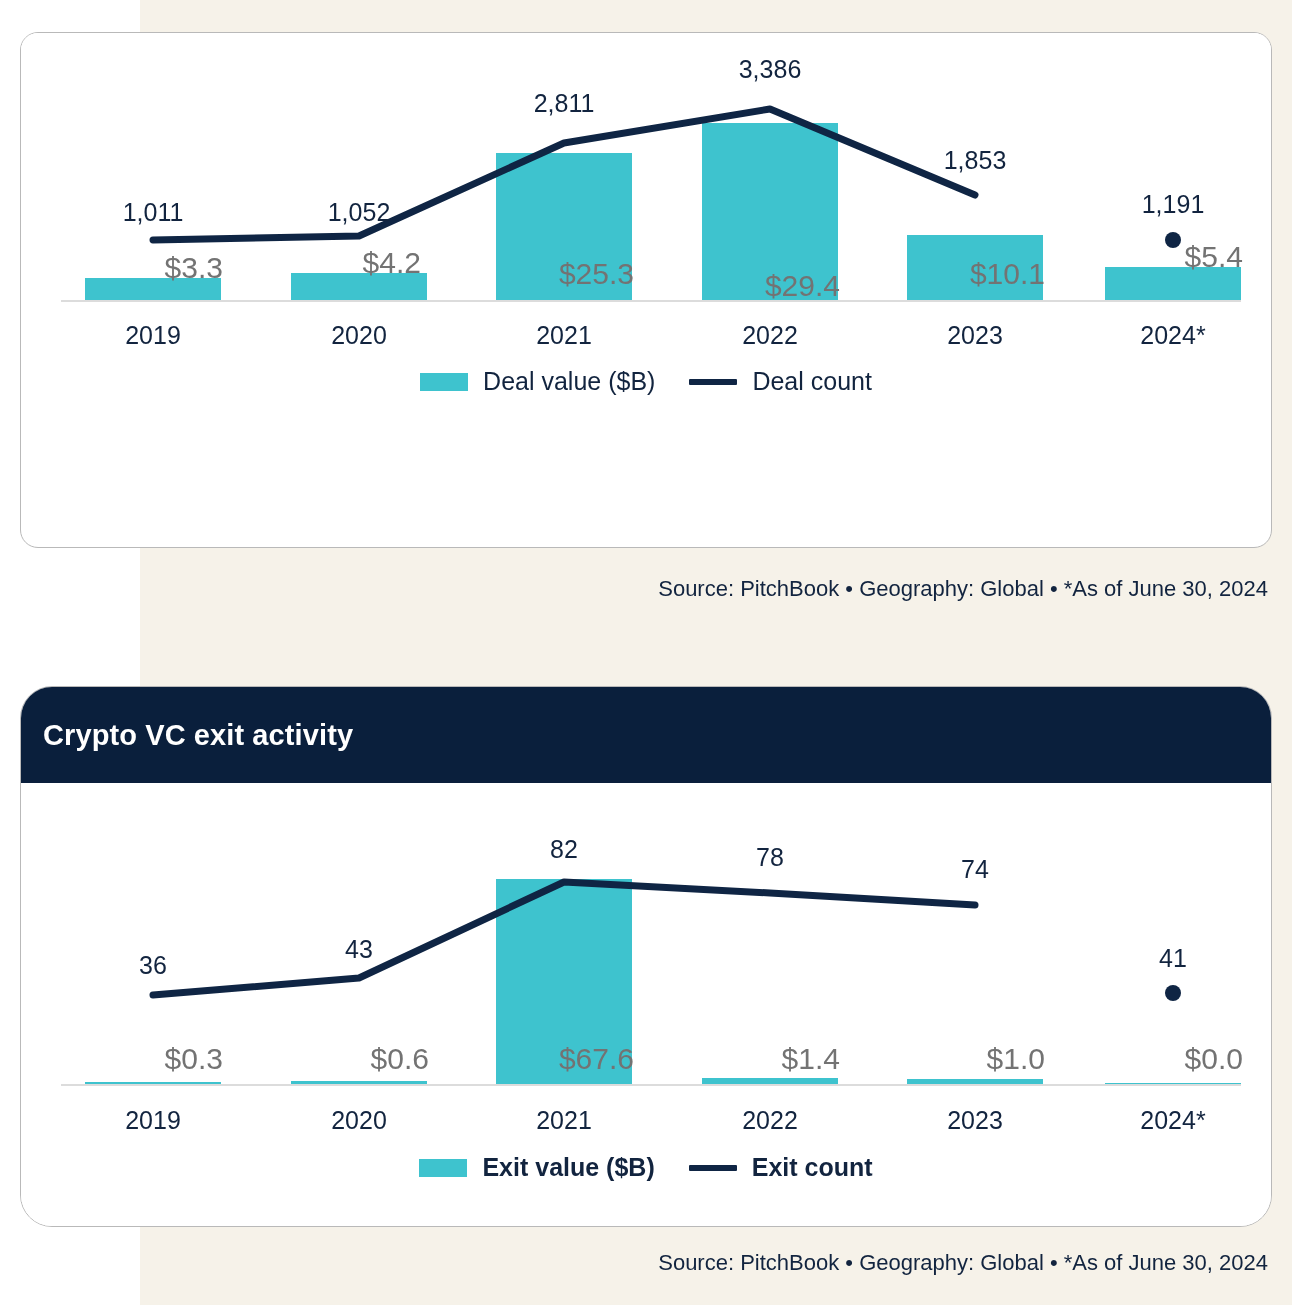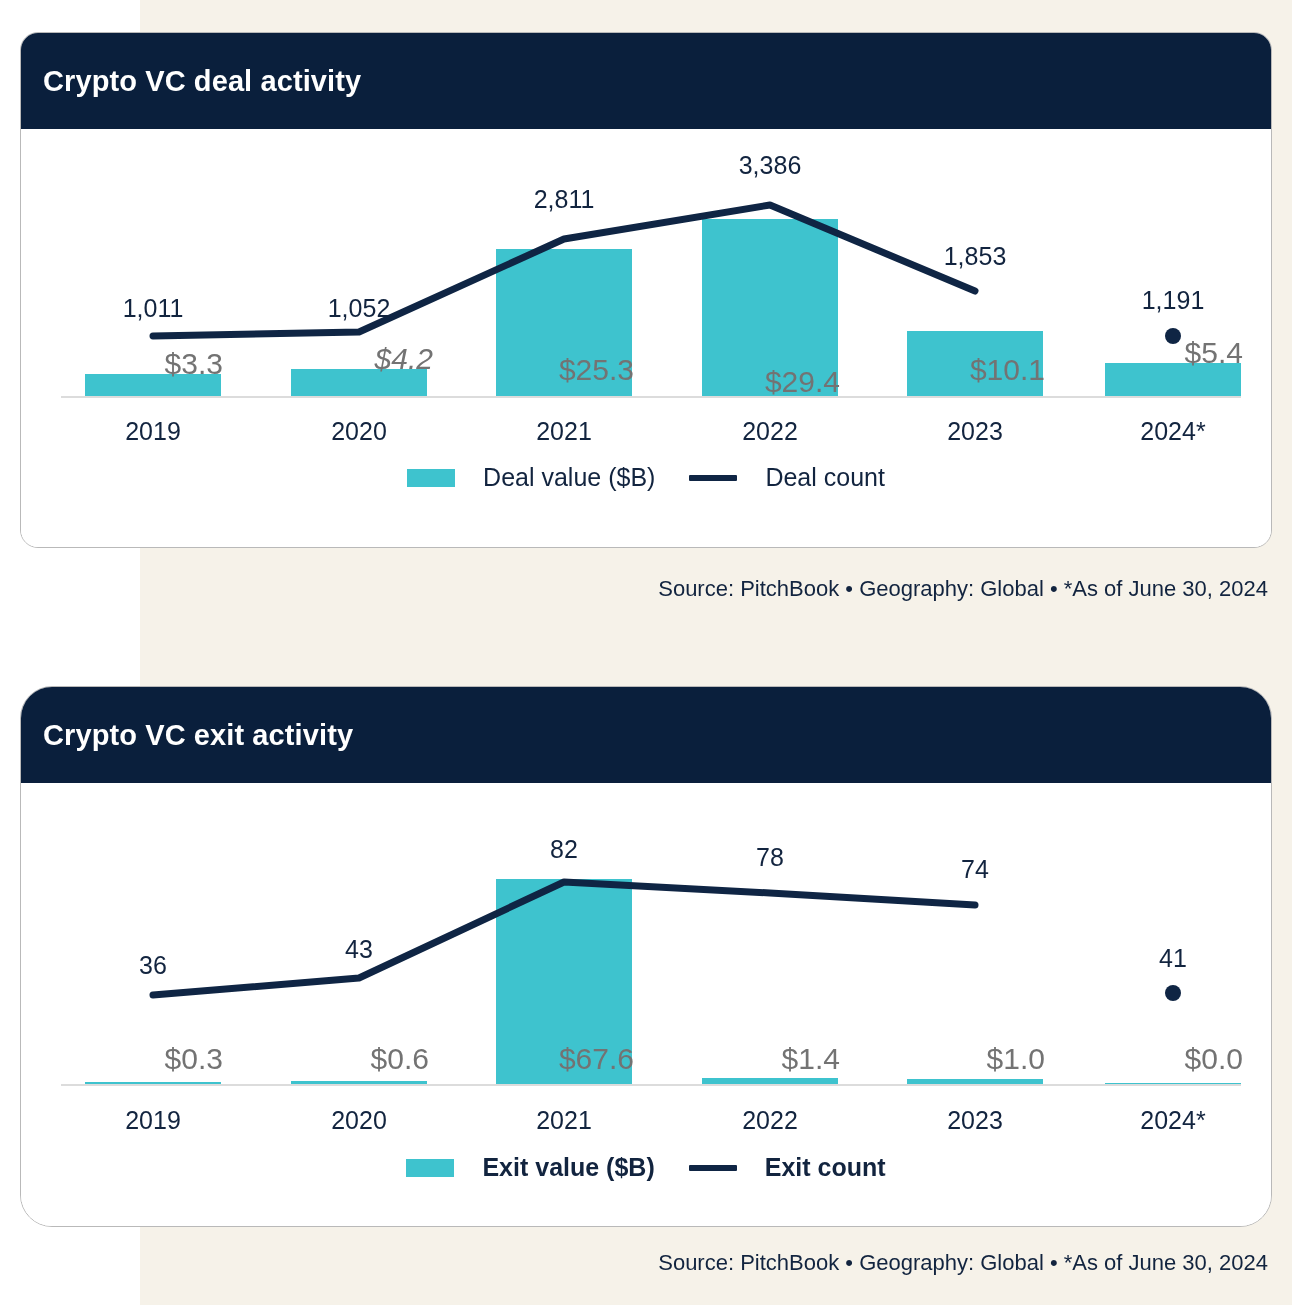--- a/index.html
+++ b/index.html
@@ -121,21 +121,21 @@
     left: 0;
     width: 100%;
     display: flex;
     justify-content: center;
     align-items: center;
     gap: 34px;
   }
   .legend-item {
     display: flex;
     align-items: center;
-    gap: 28px;
+    gap: 15px;
   }
   .legend-swatch-bar {
     width: 48px;
     height: 18px;
     background: #3ec3ce;
     display: inline-block;
   }
   .legend-swatch-line {
     width: 48px;
     height: 6px;
@@ -162,23 +162,20 @@
 </style>
 </head>
 <body>
 
 <div id="page">
 
   <div class="cream-bg"></div>
 
   <div class="card" id="card-deal">
 
-    <div class="card-header">
-      <span class="title">Crypto VC deal activity</span>
-    </div>
 
     <div class="plot" id="plot-deal">
 
       <div class="bar" style="left:64px; width:136px; top:245px; height:23px;"></div>
       <div class="bar" style="left:270px; width:136px; top:240px; height:28px;"></div>
       <div class="bar" style="left:475px; width:136px; top:120px; height:148px;"></div>
       <div class="bar" style="left:681px; width:136px; top:90px; height:178px;"></div>
       <div class="bar" style="left:886px; width:136px; top:202px; height:66px;"></div>
       <div class="bar" style="left:1084px; width:136px; top:234px; height:34px;"></div>
 
@@ -190,21 +187,21 @@
       </svg>
 
       <div class="line-val" style="left:62px; top:165px; width:140px;">1,011</div>
       <div class="line-val" style="left:268px; top:165px; width:140px;">1,052</div>
       <div class="line-val" style="left:473px; top:56px; width:140px;">2,811</div>
       <div class="line-val" style="left:679px; top:22px; width:140px;">3,386</div>
       <div class="line-val" style="left:884px; top:113px; width:140px;">1,853</div>
       <div class="line-val" style="left:1082px; top:157px; width:140px;">1,191</div>
 
       <div class="bar-val" style="left:62px; top:218px; width:140px;">$3.3</div>
-      <div class="bar-val" style="left:272px; top:213px; width:140px;font-style:italic;">$4.2</div>
+      <div class="bar-val" style="left:260px; top:213px; width:140px;">$4.2</div>
       <div class="bar-val" style="left:473px; top:224px; width:140px;">$25.3</div>
       <div class="bar-val" style="left:679px; top:236px; width:140px;">$29.4</div>
       <div class="bar-val" style="left:884px; top:224px; width:140px;">$10.1</div>
       <div class="bar-val" style="left:1082px; top:207px; width:140px;">$5.4</div>
 
       <div class="xlabel" style="left:62px; top:288px; width:140px;">2019</div>
       <div class="xlabel" style="left:268px; top:288px; width:140px;">2020</div>
       <div class="xlabel" style="left:473px; top:288px; width:140px;">2021</div>
       <div class="xlabel" style="left:679px; top:288px; width:140px;">2022</div>
       <div class="xlabel" style="left:884px; top:288px; width:140px;">2023</div>

